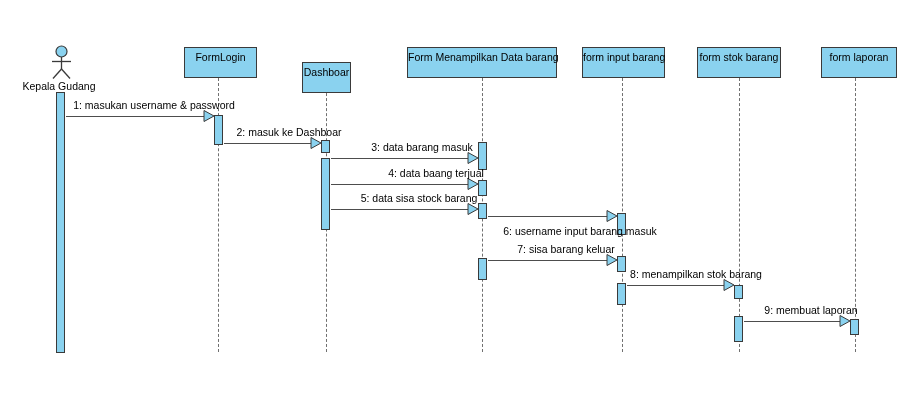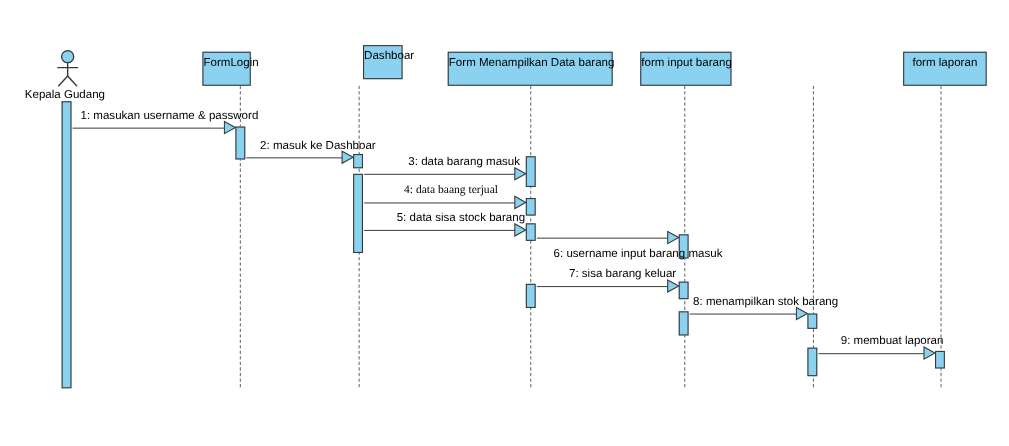--- a/index.html
+++ b/index.html
@@ -45,24 +45,25 @@
     <div class="lifeline" style="left: 739px; top: 78px; height: 274px;"></div>
     <div class="lifeline" style="left: 855px; top: 78px; height: 274px;"></div>
     <div class="actor-figure" style="left: 44px; top: 40px;"><svg width="34" height="41" viewBox="0 0 34 41">
         <circle cx="17.5" cy="11.5" r="5.5" fill="#8ad2ef" stroke="#3a3a3a" stroke-width="1.2"></circle>
         <line x1="17.5" y1="17" x2="17.5" y2="29" stroke="#3a3a3a" stroke-width="1.3"></line>
         <line x1="8" y1="21.5" x2="27" y2="21.5" stroke="#3a3a3a" stroke-width="1.3"></line>
         <line x1="17.5" y1="29" x2="9" y2="38.5" stroke="#3a3a3a" stroke-width="1.3"></line>
         <line x1="17.5" y1="29" x2="26" y2="38.5" stroke="#3a3a3a" stroke-width="1.3"></line>
       </svg></div>
     <div class="actor-label" style="left: 59px; top: 80px;">Kepala Gudang</div>
-    <div class="obj-box" style="left: 184px; top: 47px; width: 44px; height: 31px;"><span>FormLogin</span></div>
-    <div class="obj-box" style="left: 302px; top: 41px; width: 36px; height: 31px; margin-left: 28px;"><span>Dashboar</span></div>
+    <div class="obj-box" style="left: 184px; top: 47px; width: 73px; height: 31px;"><span>FormLogin</span></div>
+    <div class="obj-box" style="left: 302px; top: 62px; width: 49px; height: 31px;"><span>Dashboar</span></div>
     <div class="obj-box" style="left: 582px; top: 47px; width: 83px; height: 31px;"><span>form input barang</span></div>
     <div class="obj-box" style="left: 407px; top: 47px; width: 150px; height: 31px;"><span>Form Menampilkan Data barang</span></div>
+    <div class="obj-box" style="left: 697px; top: 47px; width: 84px; height: 31px;"><span>form stok barang</span></div>
     <div class="obj-box" style="left: 821px; top: 47px; width: 76px; height: 31px;"><span>form laporan</span></div>
     <div class="activation" style="left: 56px; top: 92px; height: 261px;"></div>
     <div class="activation" style="left: 214px; top: 115px; height: 30px;"></div>
     <div class="activation" style="left: 321px; top: 140px; height: 13px;"></div>
     <div class="activation" style="left: 321px; top: 158px; height: 72px;"></div>
     <div class="activation" style="left: 478px; top: 142px; height: 28px;"></div>
     <div class="activation" style="left: 478px; top: 180px; height: 16px;"></div>
     <div class="activation" style="left: 478px; top: 203px; height: 16px;"></div>
     <div class="activation" style="left: 478px; top: 258px; height: 22px;"></div>
     <div class="activation" style="left: 617px; top: 213px; height: 22px;"></div>
@@ -83,21 +84,21 @@
     <div class="msg-label" style="left: 273px; top: 126px;">2: masuk ke Dashboar</div>
     <div class="msg-line" style="left: 331px; top: 158px; width: 138px;"></div>
     <div class="arrow-head" style="left: 467px; top: 151px;"><svg width="12" height="14" viewBox="0 0 12 14">
         <polygon points="1,1.5 11,7 1,12.5" fill="#8ad2ef" stroke="#3a3a3a" stroke-width="1"></polygon>
       </svg></div>
     <div class="msg-label" style="left: 406px; top: 141px;">3: data barang masuk</div>
     <div class="msg-line" style="left: 331px; top: 184px; width: 138px;"></div>
     <div class="arrow-head" style="left: 467px; top: 177px;"><svg width="12" height="14" viewBox="0 0 12 14">
         <polygon points="1,1.5 11,7 1,12.5" fill="#8ad2ef" stroke="#3a3a3a" stroke-width="1"></polygon>
       </svg></div>
-    <div class="msg-label" style="left: 394px; top: 167px; font-family: Liberation Serif, serif;">4: data baang terjual</div>
+    <div class="msg-label" style="left: 420px; top: 167px;">4: data baang terjual</div>
     <div class="msg-line" style="left: 331px; top: 209px; width: 138px;"></div>
     <div class="arrow-head" style="left: 467px; top: 202px;"><svg width="12" height="14" viewBox="0 0 12 14">
         <polygon points="1,1.5 11,7 1,12.5" fill="#8ad2ef" stroke="#3a3a3a" stroke-width="1"></polygon>
       </svg></div>
     <div class="msg-label" style="left: 403px; top: 192px;">5: data sisa stock barang</div>
     <div class="msg-line" style="left: 488px; top: 216px; width: 120px;"></div>
     <div class="arrow-head" style="left: 606px; top: 209px;"><svg width="12" height="14" viewBox="0 0 12 14">
         <polygon points="1,1.5 11,7 1,12.5" fill="#8ad2ef" stroke="#3a3a3a" stroke-width="1"></polygon>
       </svg></div>
     <div class="msg-label" style="left: 564px; top: 225px;">6: username input barang masuk</div>

